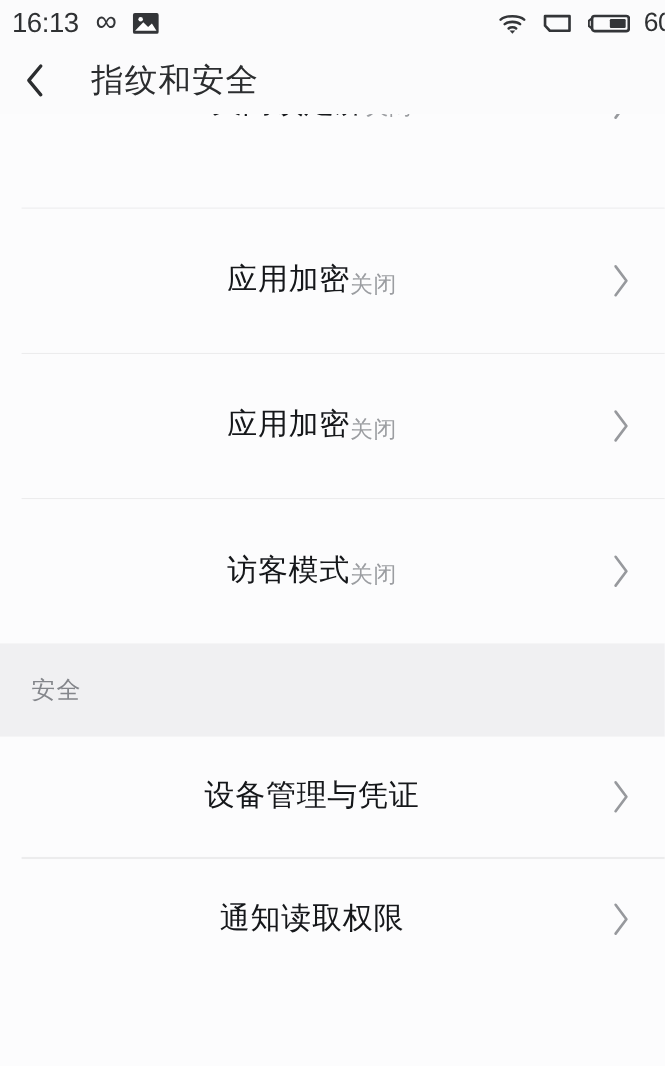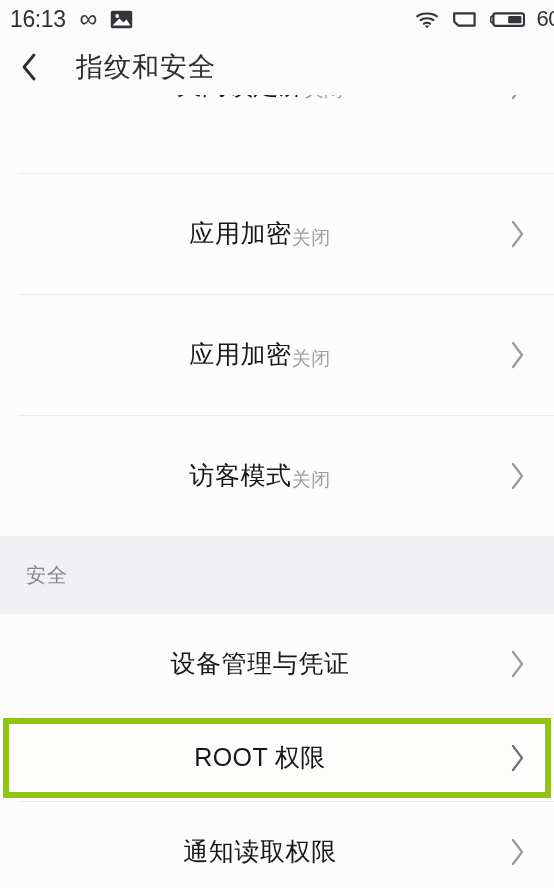--- a/index.html
+++ b/index.html
@@ -332,33 +332,20 @@
       </div>
       <span class="row-chev">
         <svg viewBox="0 0 20 34" width="20" height="34" aria-hidden="true">
           <path d="M5 5 L14 17 L5 29" fill="none" stroke="#97999d" stroke-width="2.2" stroke-linecap="round" stroke-linejoin="round"></path>
         </svg>
       </span>
     </div>
 
     <div class="divider"></div>
 
-    <div class="highlight-wrap">
-      <div class="row row-1line row-highlight">
-        <div class="row-texts">
-          <div class="row-title">ROOT 权限</div>
-        </div>
-        <span class="row-chev">
-          <svg viewBox="0 0 20 34" width="20" height="34" aria-hidden="true">
-            <path d="M5 5 L14 17 L5 29" fill="none" stroke="#6f7175" stroke-width="2.2" stroke-linecap="round" stroke-linejoin="round"></path>
-          </svg>
-        </span>
-      </div>
-      <div class="highlight-box" style="border-color: rgb(143, 196, 18);"></div>
-    </div>
 
     <div class="divider"></div>
 
     <div class="row row-1line">
       <div class="row-texts">
         <div class="row-title">通知读取权限</div>
       </div>
       <span class="row-chev">
         <svg viewBox="0 0 20 34" width="20" height="34" aria-hidden="true">
           <path d="M5 5 L14 17 L5 29" fill="none" stroke="#97999d" stroke-width="2.2" stroke-linecap="round" stroke-linejoin="round"></path>

